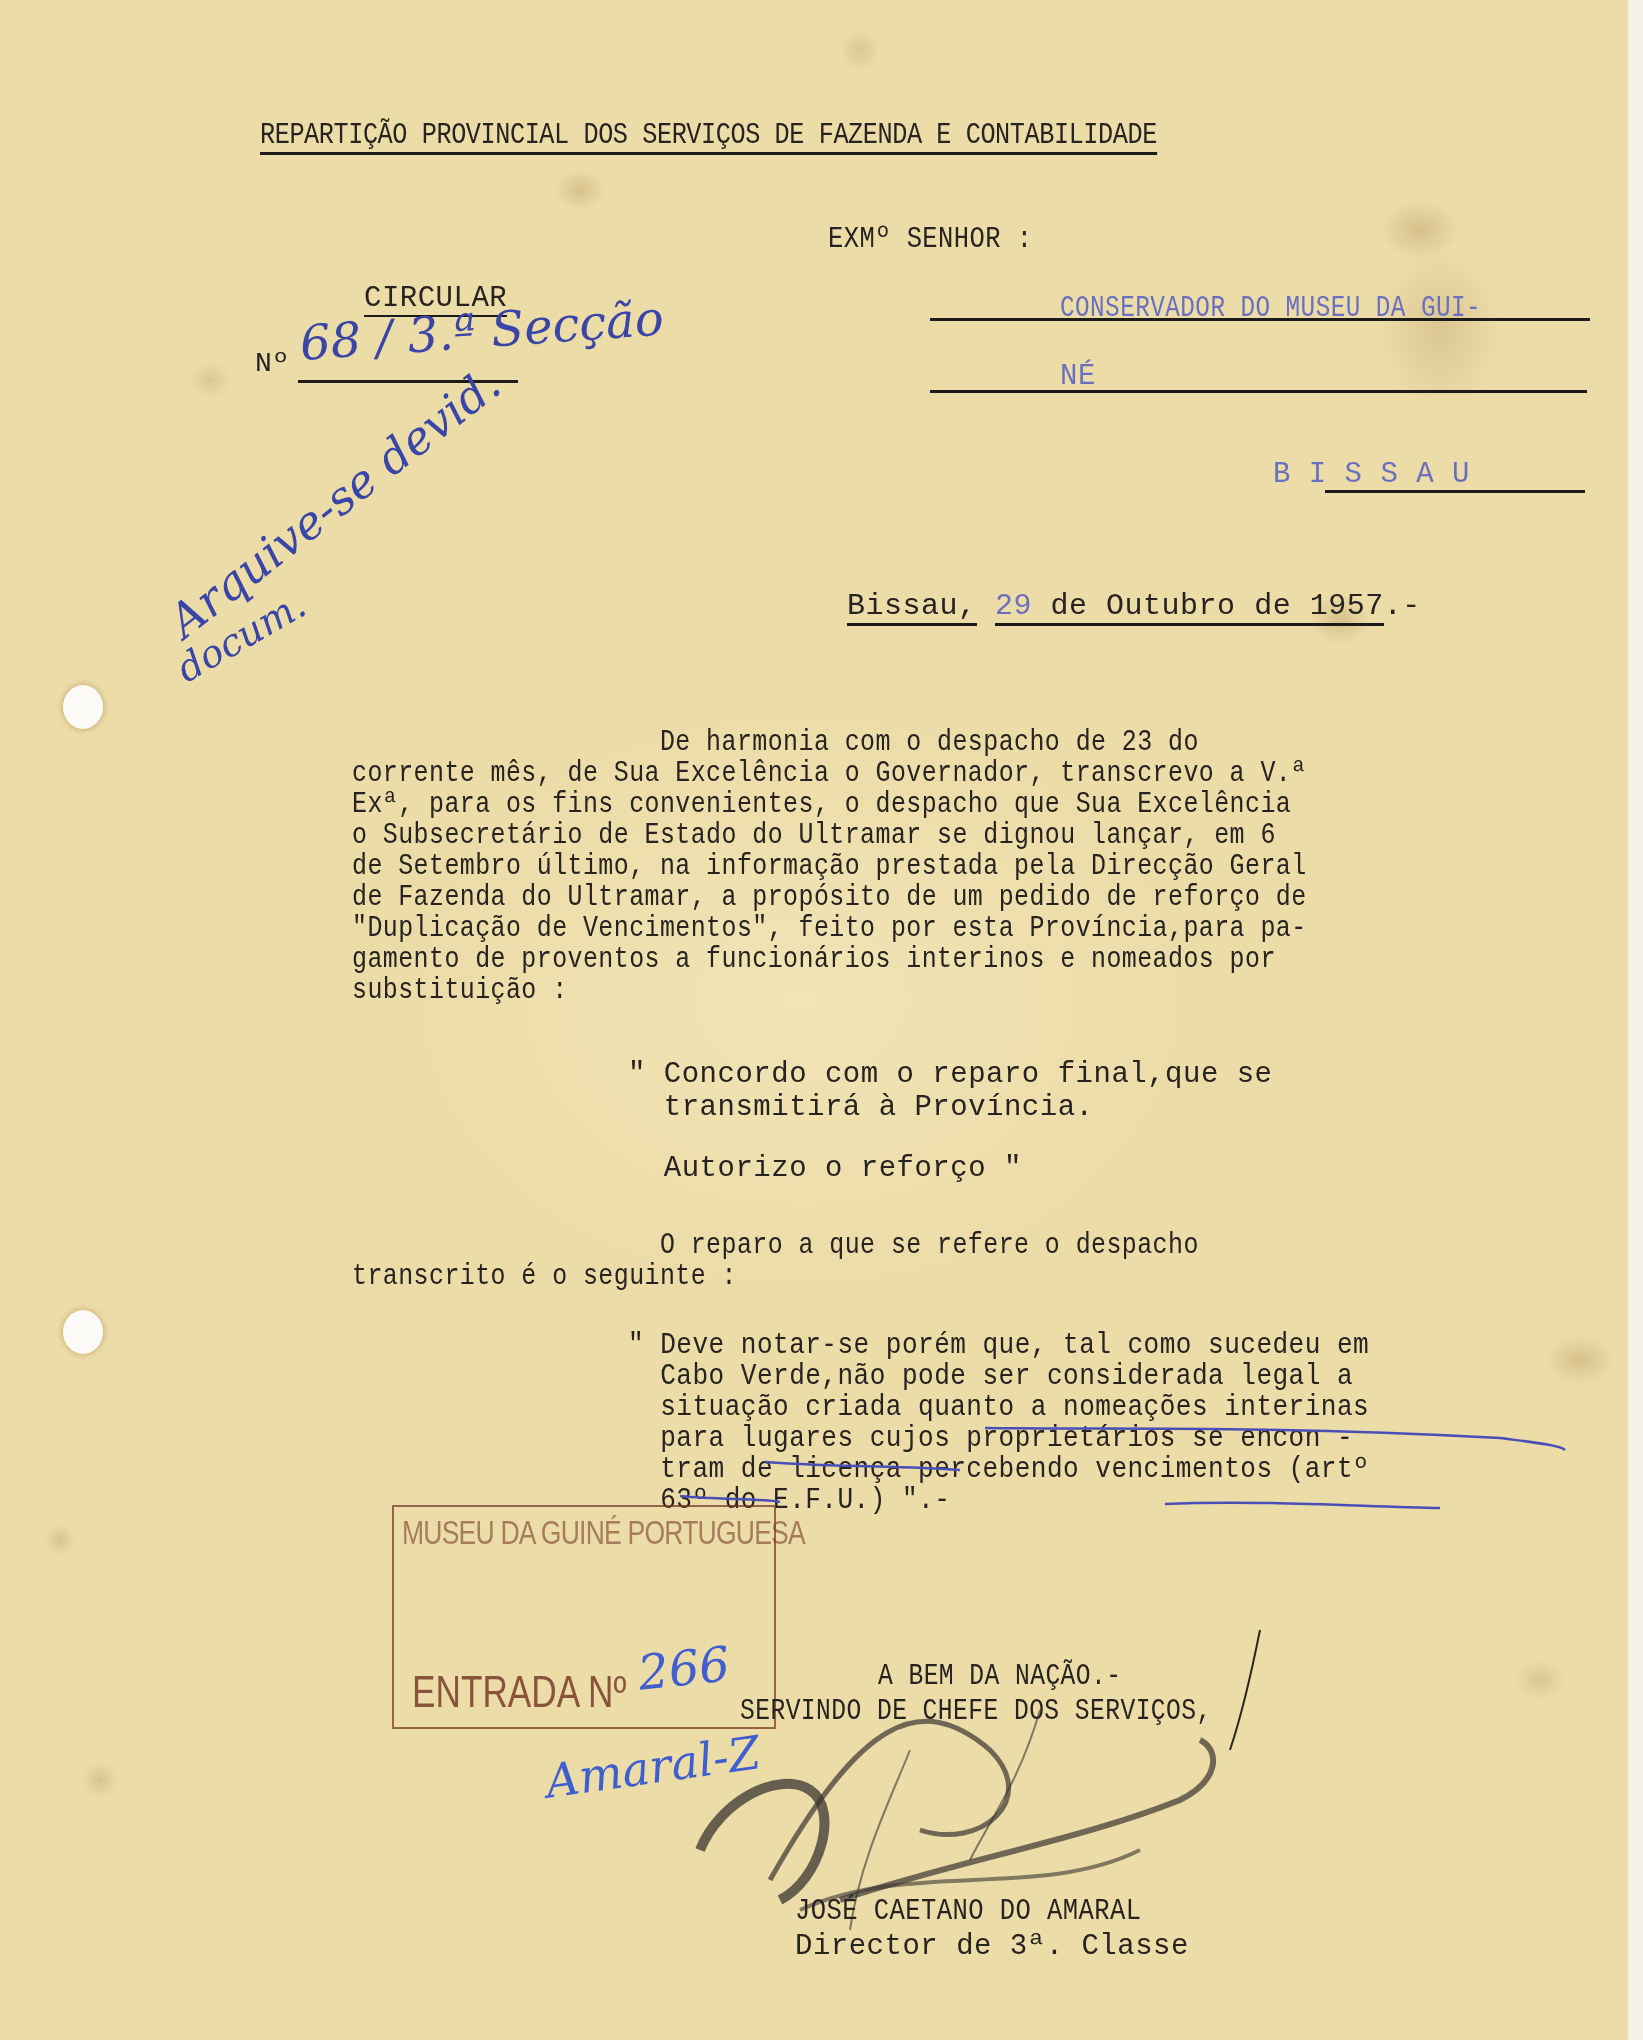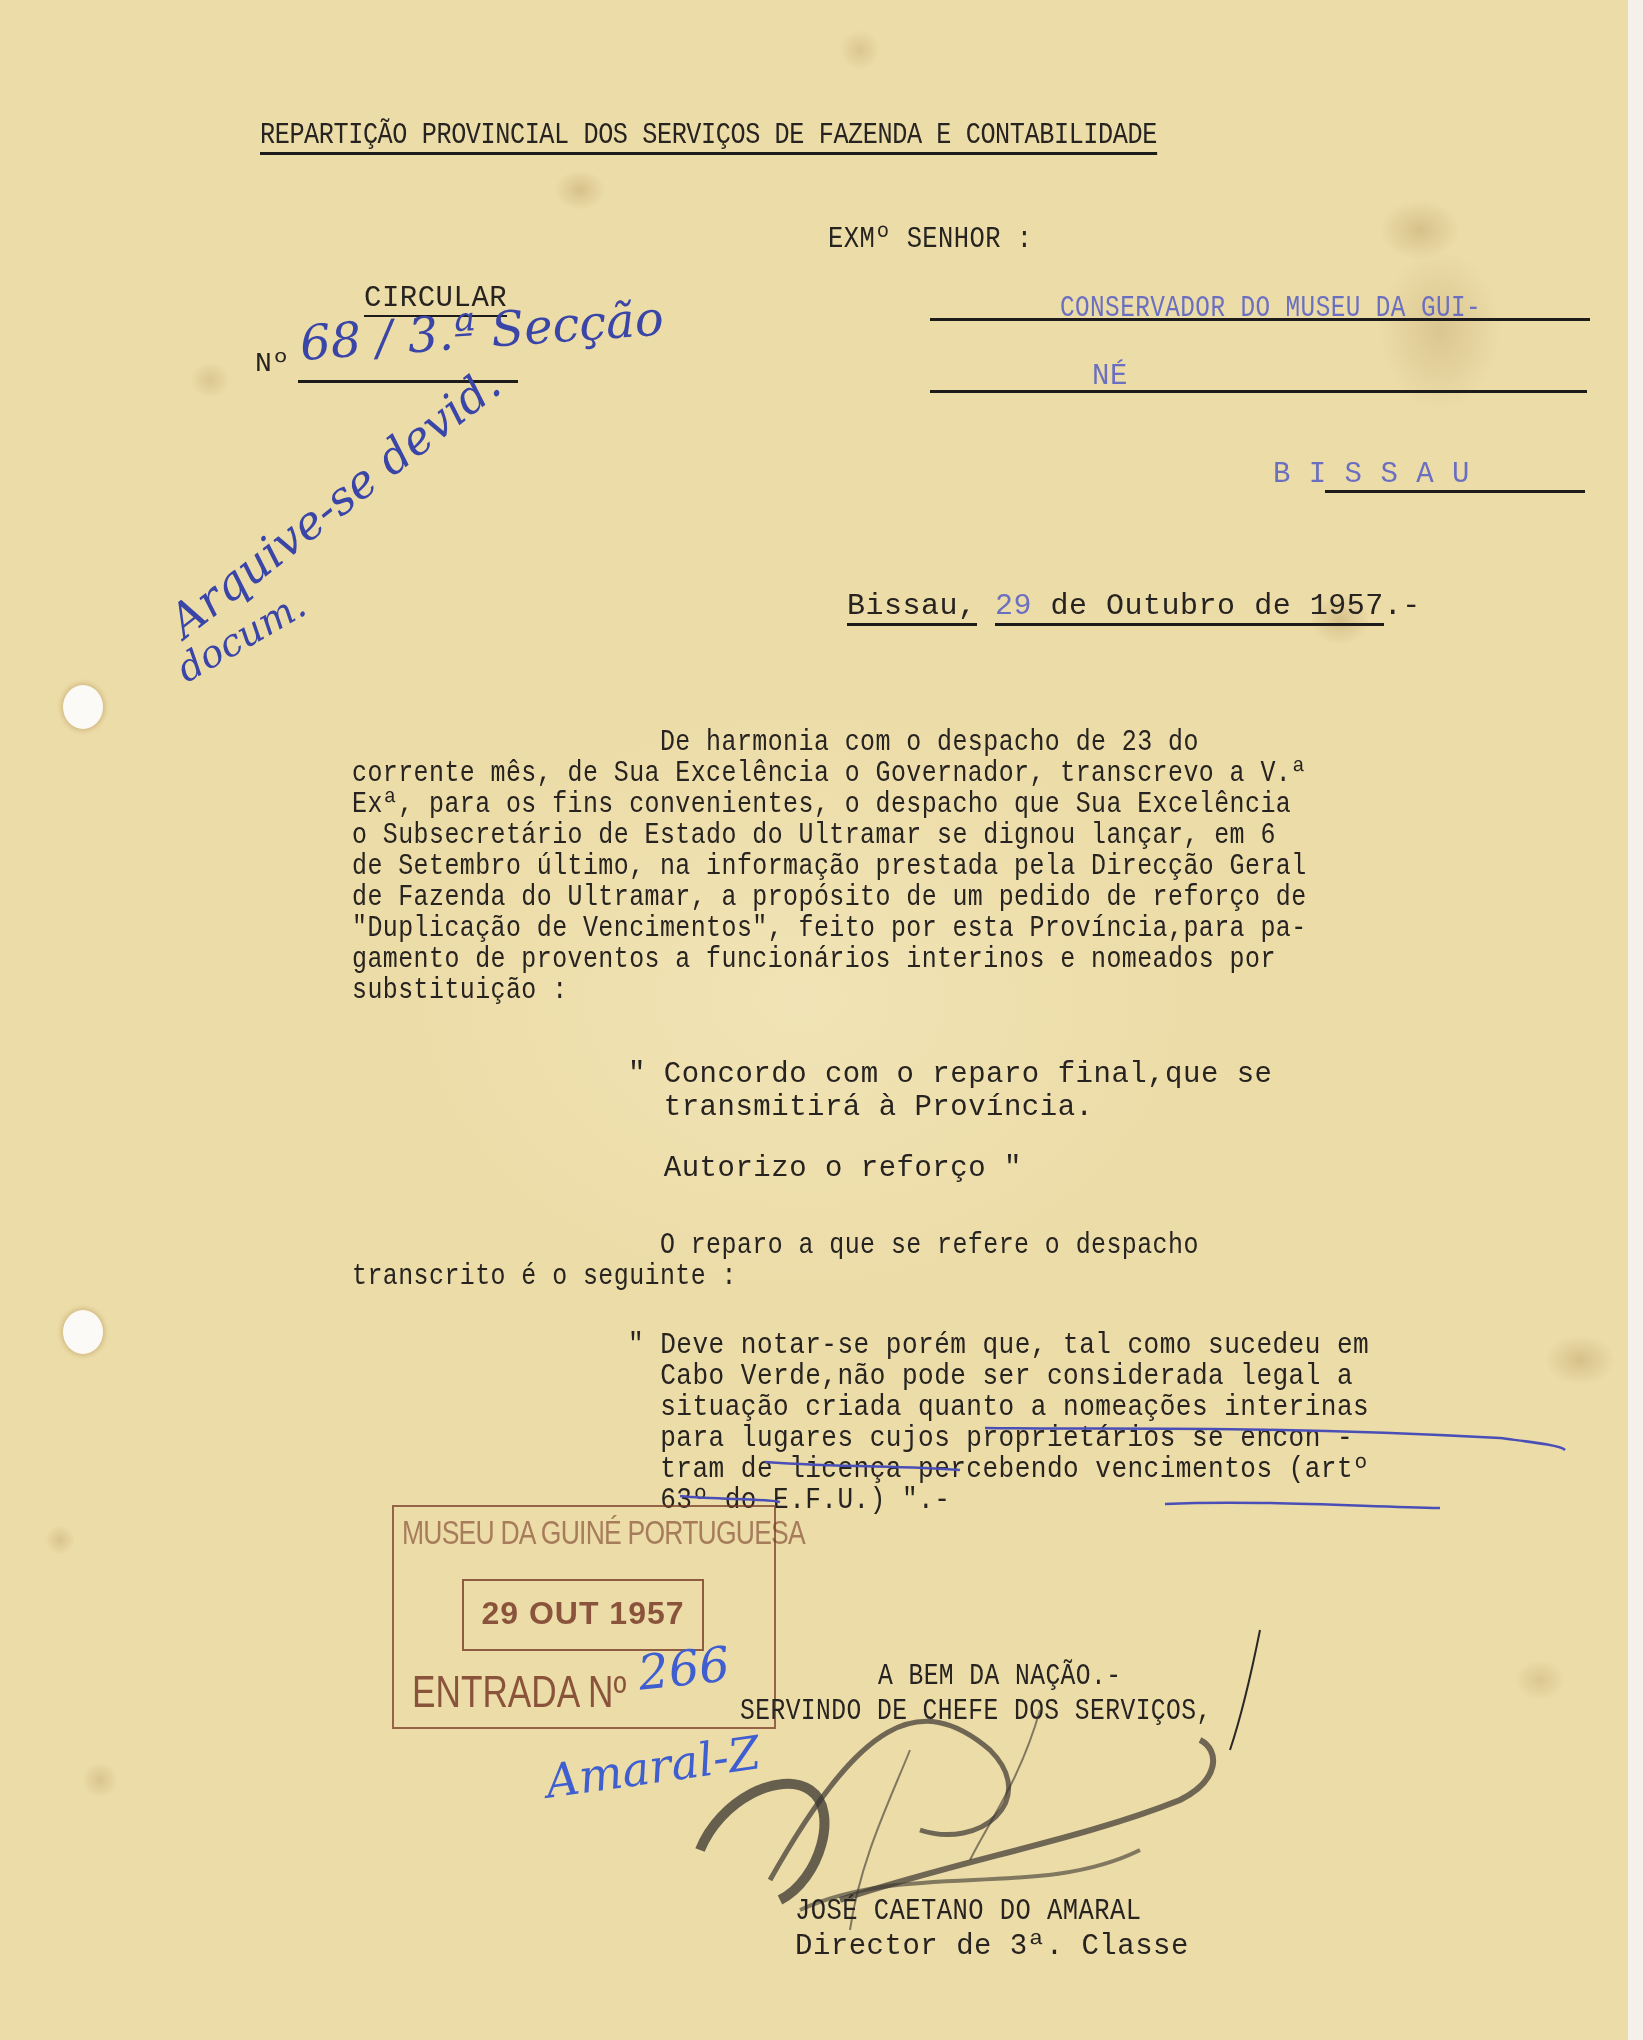--- a/index.html
+++ b/index.html
@@ -53,21 +53,21 @@
 
 <div class="hole" style="left:63px; top:685px;"></div>
 <div class="hole" style="left:63px; top:1310px;"></div>
 
 <div class="tw ul" style="left:260px; top:118px; font-size:30px; letter-spacing:-0.5px; transform:scaleX(0.84); transform-origin:left;">REPARTIÇÃO PROVINCIAL DOS SERVIÇOS DE FAZENDA E CONTABILIDADE</div>
 
 <div class="tw" style="left:828px; top:222px; font-size:30px; transform:scaleX(0.85); transform-origin:left;">EXMº SENHOR :</div>
 <div class="rule" style="left:930px; top:318px; width:660px;"></div>
 <div class="tw blue-type" style="left:1060px; top:292px; font-size:29px; transform:scaleX(0.84); transform-origin:left;">CONSERVADOR DO MUSEU DA GUI-</div>
 <div class="rule" style="left:930px; top:390px; width:657px;"></div>
-<div class="tw blue-type" style="left:1092px; top:360px; font-size:29px;">NÉ</div>
+<div class="tw blue-type" style="left:1060px; top:360px; font-size:29px;">NÉ</div>
 <div class="rule" style="left:1325px; top:490px; width:260px;"></div>
 <div class="tw blue-type" style="left:1273px; top:458px; font-size:29px;text-align:right;">B I S S A U</div>
 
 <div class="tw ul" style="left:316px; top:282px; font-size:29px; border-bottom-width:2px;margin-left:48px;">CIRCULAR</div>
 <div class="tw" style="left:255px; top:348px; font-size:28px;">Nº</div>
 <div class="rule" style="left:298px; top:380px; width:220px;"></div>
 <div class="hand" style="left:300px; top:315px; font-size:48px; transform:rotate(-4deg); transform-origin:left;">68 / 3.ª Secção</div>
 
 <div class="hand" style="left:175px; top:600px; font-size:46px; transform:rotate(-38deg); transform-origin:left;">Arquive-se devid.</div>
 <div class="hand" style="left:180px; top:650px; font-size:38px; transform:rotate(-30deg); transform-origin:left;">docum.</div>
@@ -110,23 +110,20 @@
 
 <svg style="position:absolute; left:0; top:0;" width="1643" height="2040">
   <path d="M985 1428 C1100 1430 1250 1425 1500 1438 C1530 1442 1560 1445 1565 1450" stroke="#4a4fb8" stroke-width="2.5" fill="none"></path>
   <path d="M765 1462 C850 1468 900 1465 960 1470" stroke="#4a4fb8" stroke-width="2.5" fill="none"></path>
   <path d="M680 1496 C720 1500 760 1498 780 1502" stroke="#4a4fb8" stroke-width="2.5" fill="none"></path>
   <path d="M1165 1504 C1250 1500 1350 1506 1440 1508" stroke="#4a4fb8" stroke-width="2.5" fill="none"></path>
 </svg>
 
 <div class="stamp">
   <div class="stamp-title">MUSEU DA GUINÉ PORTUGUESA</div>
-  <div class="stamp-datebox">
-    <div class="stamp-date">29 OUT 1957</div>
-  </div>
   <div class="stamp-entry">ENTRADA Nº</div>
 </div>
 <div class="hand" style="left:638px; top:1640px; font-size:48px; color:#3f5ed0; transform:rotate(-6deg);">266</div>
 <div class="hand" style="left:545px; top:1740px; font-size:46px; color:#3f5ed0; transform:rotate(-8deg);">Amaral-Z</div>
 
 <div class="tw" style="left:878px; top:1660px; font-size:29px; transform:scaleX(0.85); transform-origin:left;">A BEM DA NAÇÃO.-</div>
 <div class="tw" style="left:740px; top:1695px; font-size:29px; transform:scaleX(0.85); transform-origin:left;">SERVINDO DE CHEFE DOS SERVIÇOS,</div>
 
 <svg class="signature" style="left:660px; top:1600px;" width="700" height="360">
   <path d="M600 30 C590 80 580 120 570 150" stroke="#2a2724" stroke-width="2" fill="none"></path>

